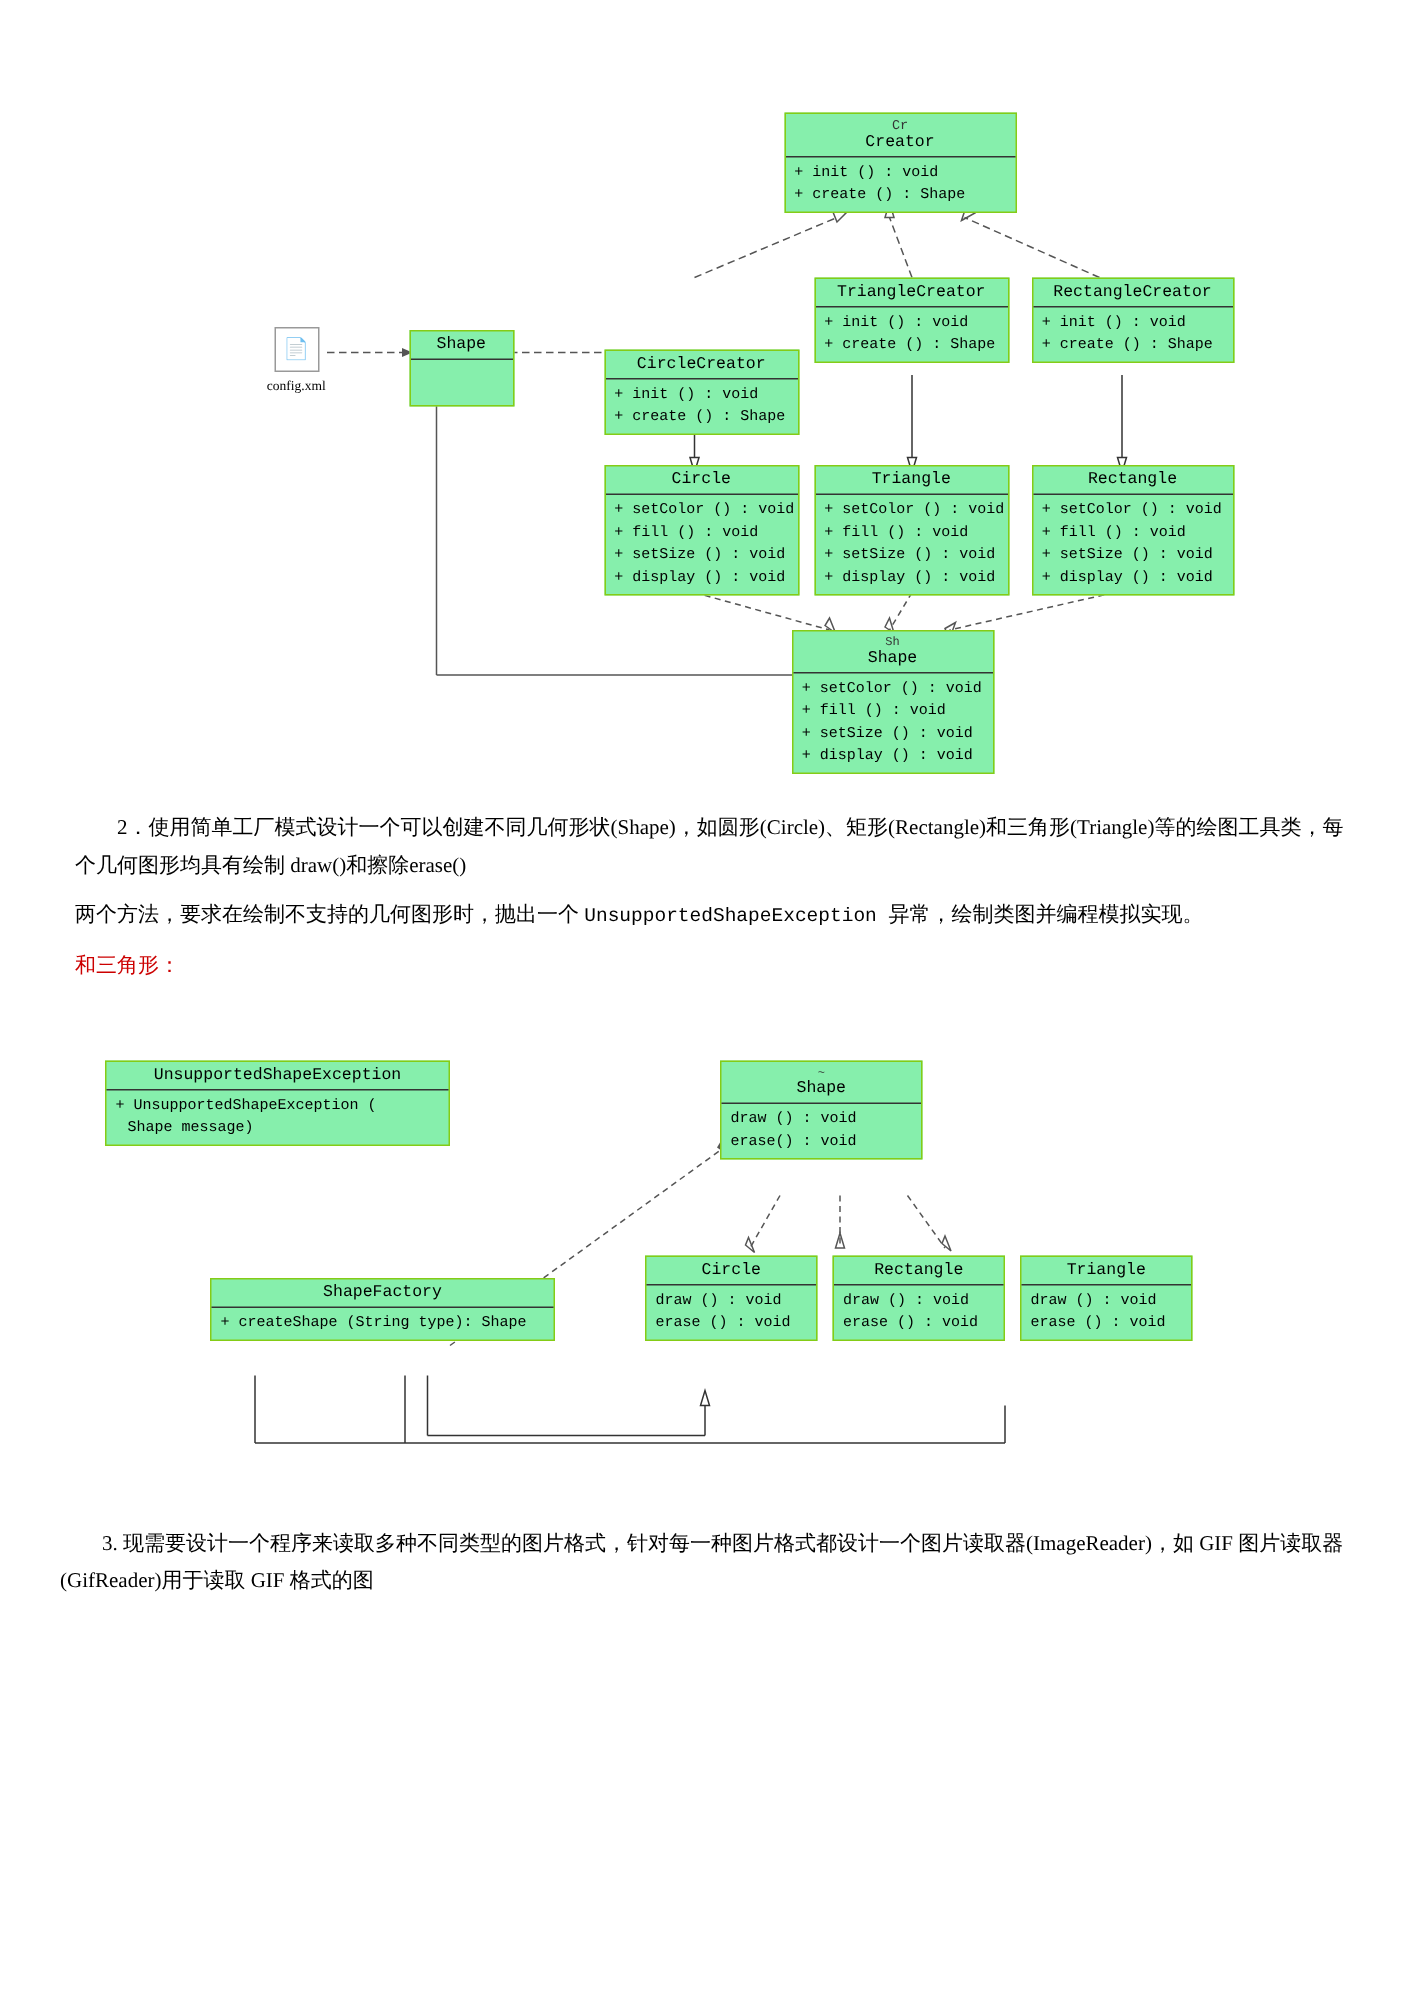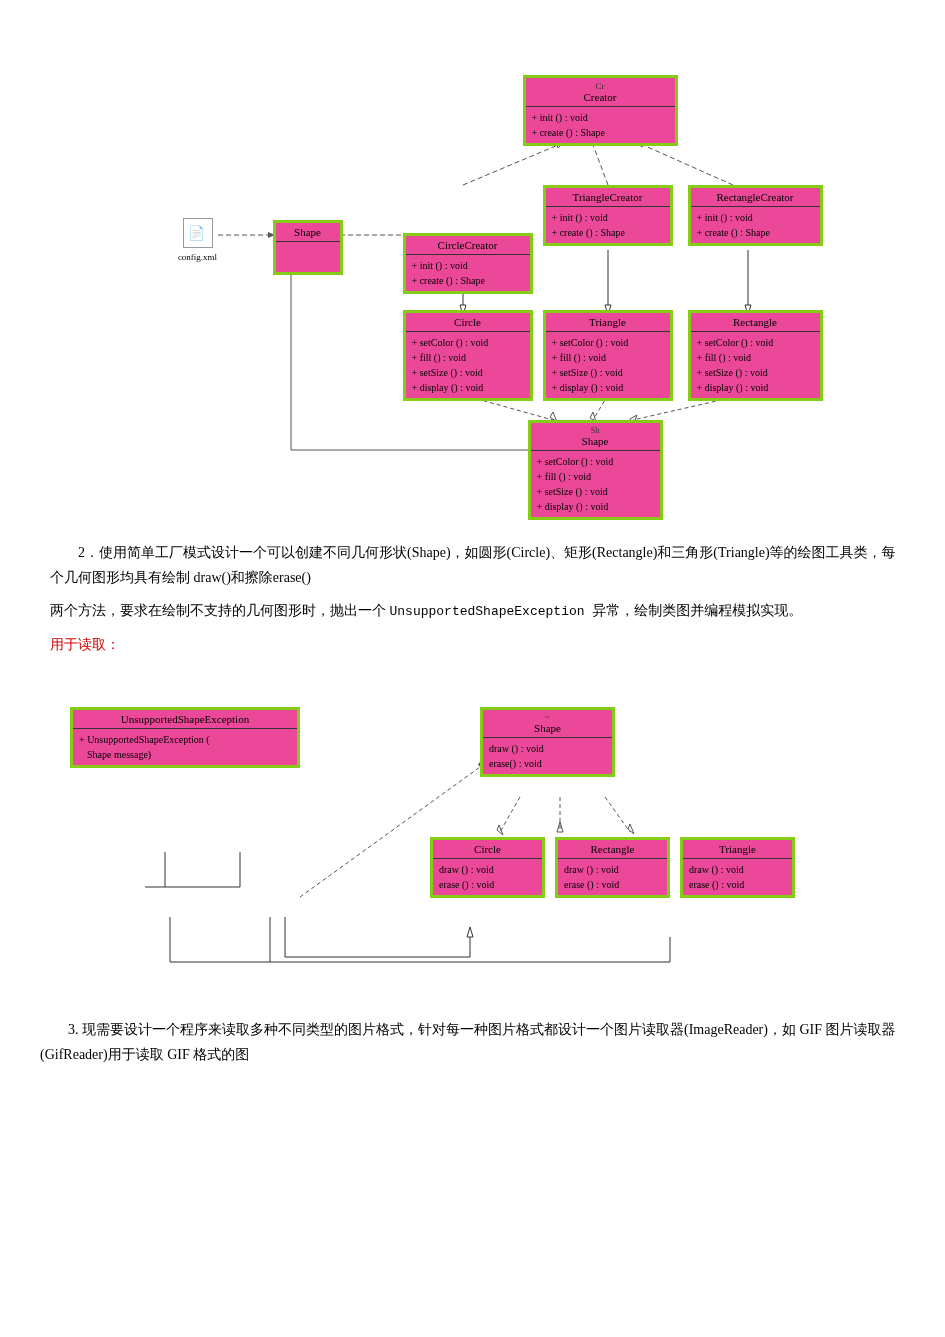--- a/index.html
+++ b/index.html
@@ -12,24 +12,24 @@
       padding: 20px 40px;
       font-size: 14px;
     }
     .page-content {
       width: 100%;
     }
 
     
     .uml-class {
       position: absolute;
-      border: 3px solid #84cc16;
-      background: #ec4899;
+      border: 1px solid #84cc16;
+      background: #86efac;
       font-size: 11px;
-      font-family: Liberation Serif, serif;
+      font-family: Liberation Mono, monospace;
     }
     .uml-class .class-name {
       text-align: center;
       padding: 3px 6px;
       border-bottom: 1px solid #333;
       font-weight: normal;
       font-size: 11px;
     }
     .uml-class .class-name .stereotype {
       display: block;
@@ -256,21 +256,21 @@
         <div class="method">+ fill ()        : void</div>
         <div class="method">+ setSize ()  : void</div>
         <div class="method">+ display ()  : void</div>
       </div>
     </div>
   </div>
 
   <div class="text-section">
     <p>2．使用简单工厂模式设计一个可以创建不同几何形状(Shape)，如圆形(Circle)、矩形(Rectangle)和三角形(Triangle)等的绘图工具类，每个几何图形均具有绘制  draw()和擦除erase()</p>
     <p class="no-indent">两个方法，要求在绘制不支持的几何图形时，抛出一个 <span class="code-inline"> UnsupportedShapeException </span> 异常，绘制类图并编程模拟实现。</p>
-    <p class="no-indent answer-label">用于读取：</p>
+    <p class="no-indent answer-label">和三角形：</p>
   </div>
 
   <div class="diagram2-area">
     <svg class="diagram-svg" viewBox="0 0 860 320" xmlns="http://www.w3.org/2000/svg">
 
       <line x1="125" y1="175" x2="125" y2="210" stroke="#333" stroke-width="1"></line>
       <line x1="105" y1="210" x2="200" y2="210" stroke="#333" stroke-width="1"></line>
       <line x1="200" y1="175" x2="200" y2="210" stroke="#333" stroke-width="1"></line>
 
       <line x1="480" y1="120" x2="460" y2="155" stroke="#555" stroke-width="1" stroke-dasharray="4,3"></line>
@@ -292,20 +292,26 @@
     </svg>
 
     <div class="uml-class" style="left:30px; top:30px; width:230px;">
       <div class="class-name">UnsupportedShapeException</div>
       <div class="class-body">
         <div class="method">+ UnsupportedShapeException (</div>
         <div class="method" style="padding-left:8px;">Shape message)</div>
       </div>
     </div>
 
+    <div class="uml-class" style="left:100px; top:175px; width:230px;">
+      <div class="class-name">ShapeFactory</div>
+      <div class="class-body">
+        <div class="method">+ createShape (String type): Shape</div>
+      </div>
+    </div>
 
     <div class="uml-class" style="left:440px; top:30px; width:135px;">
       <div class="class-name">
         <span class="stereotype" style="font-size:8px;">~</span>
         Shape
       </div>
       <div class="class-body">
         <div class="method">draw ()   : void</div>
         <div class="method">erase()  : void</div>
       </div>

